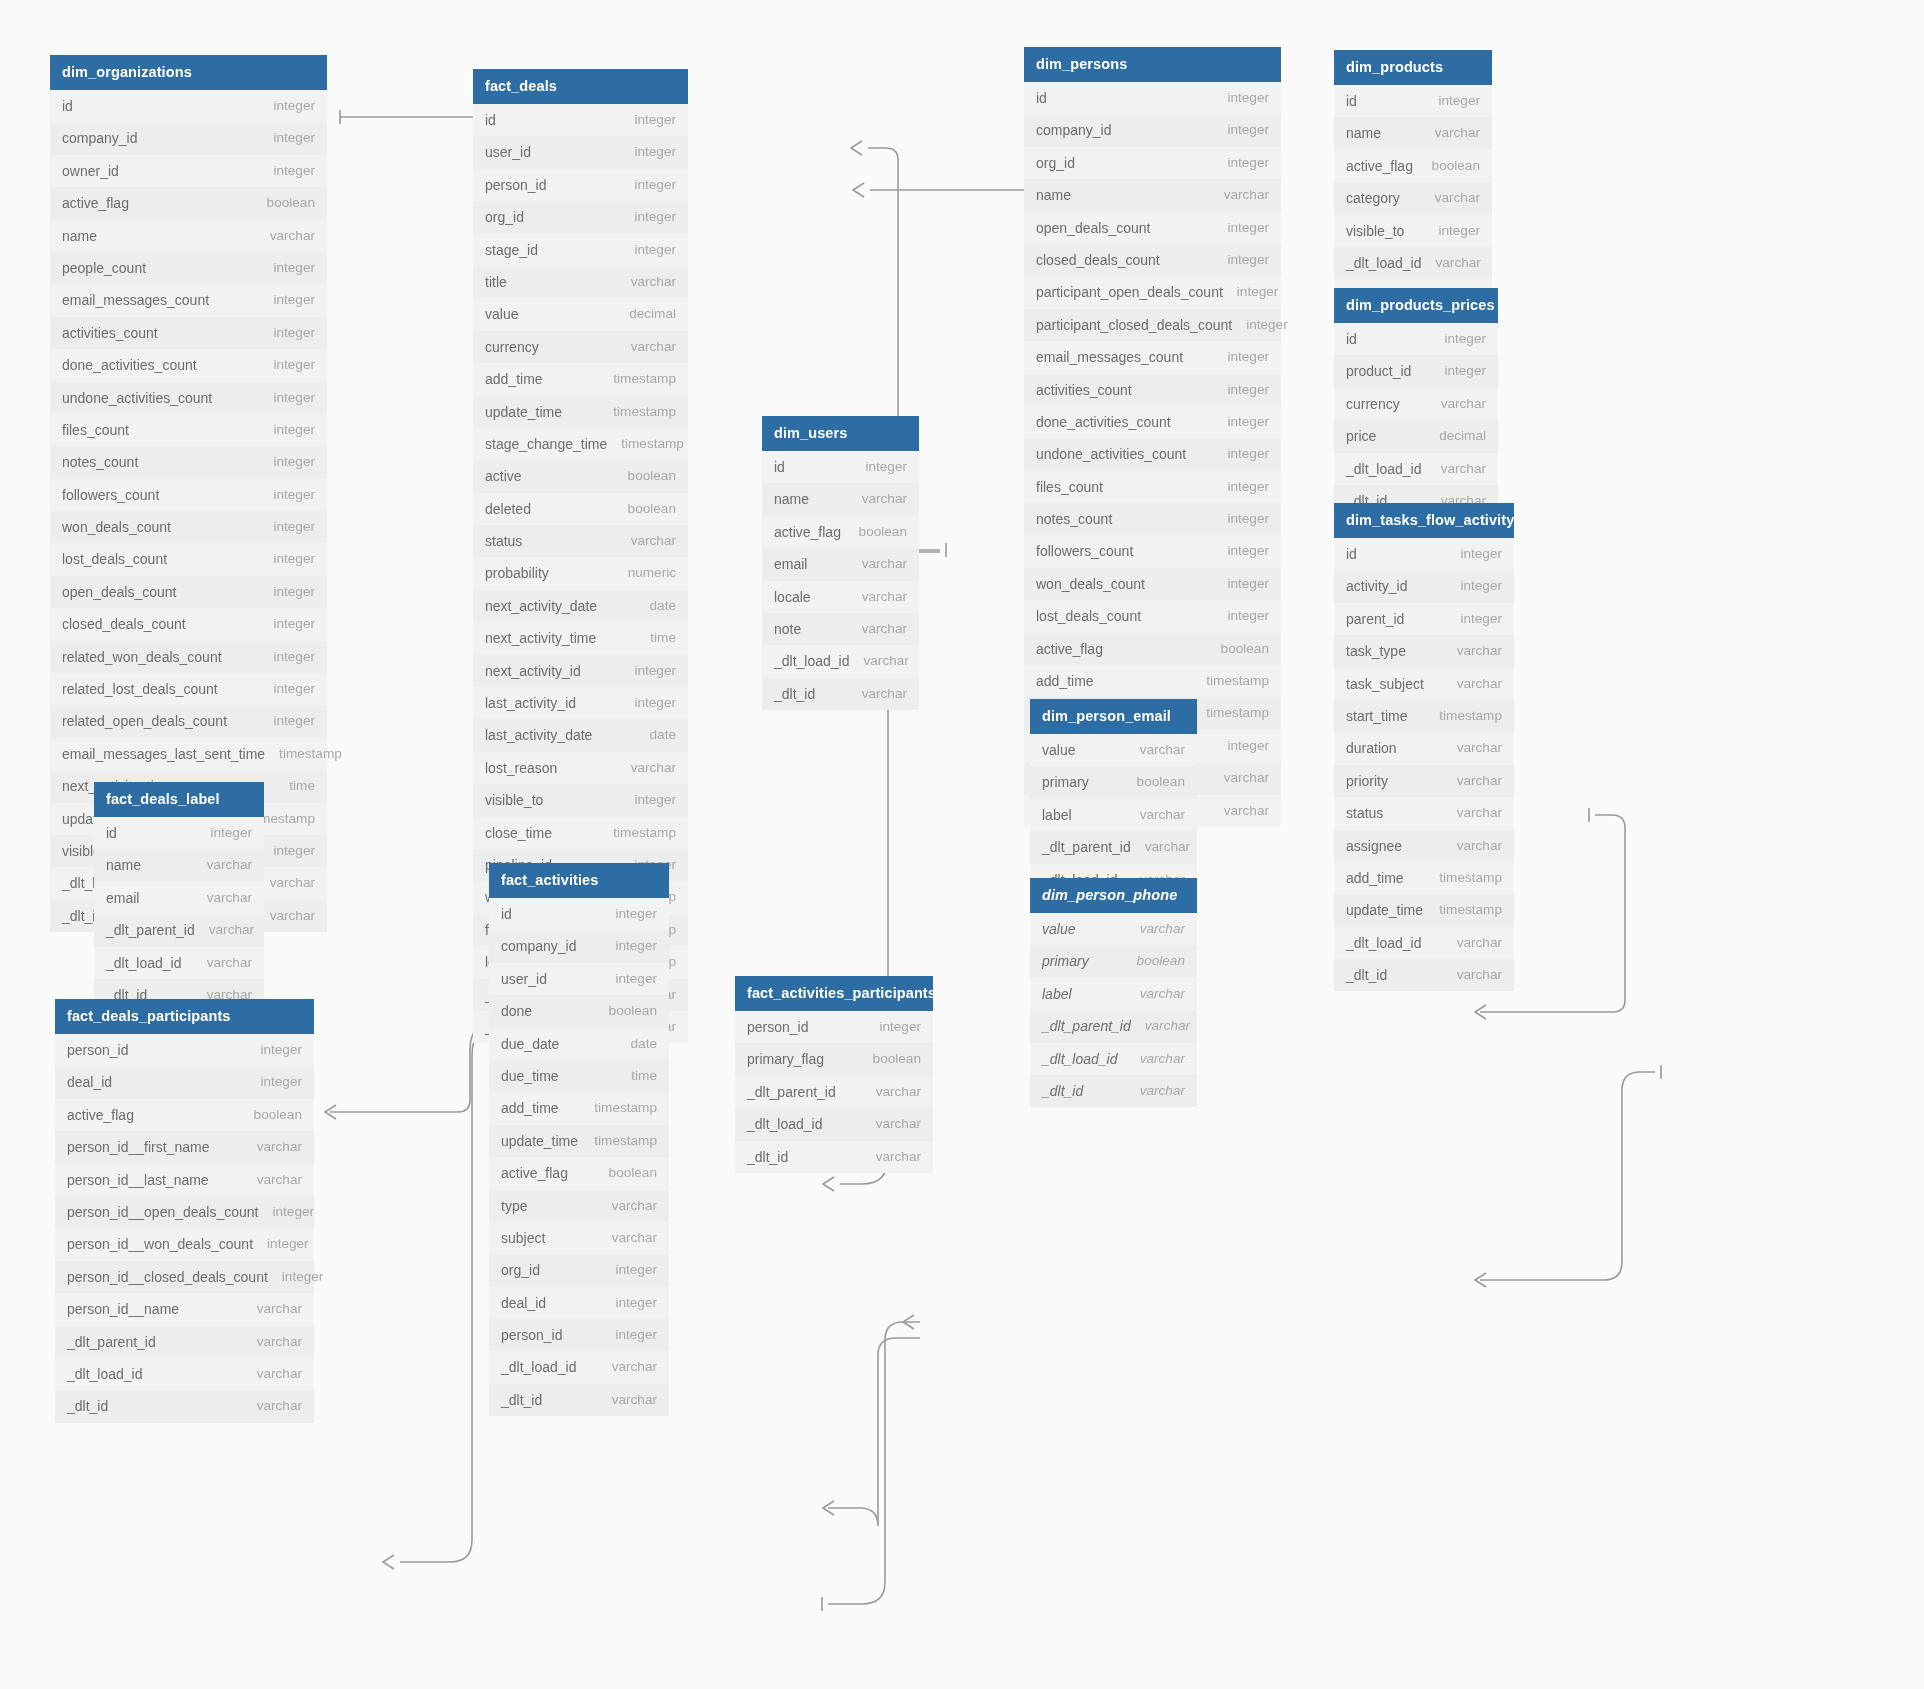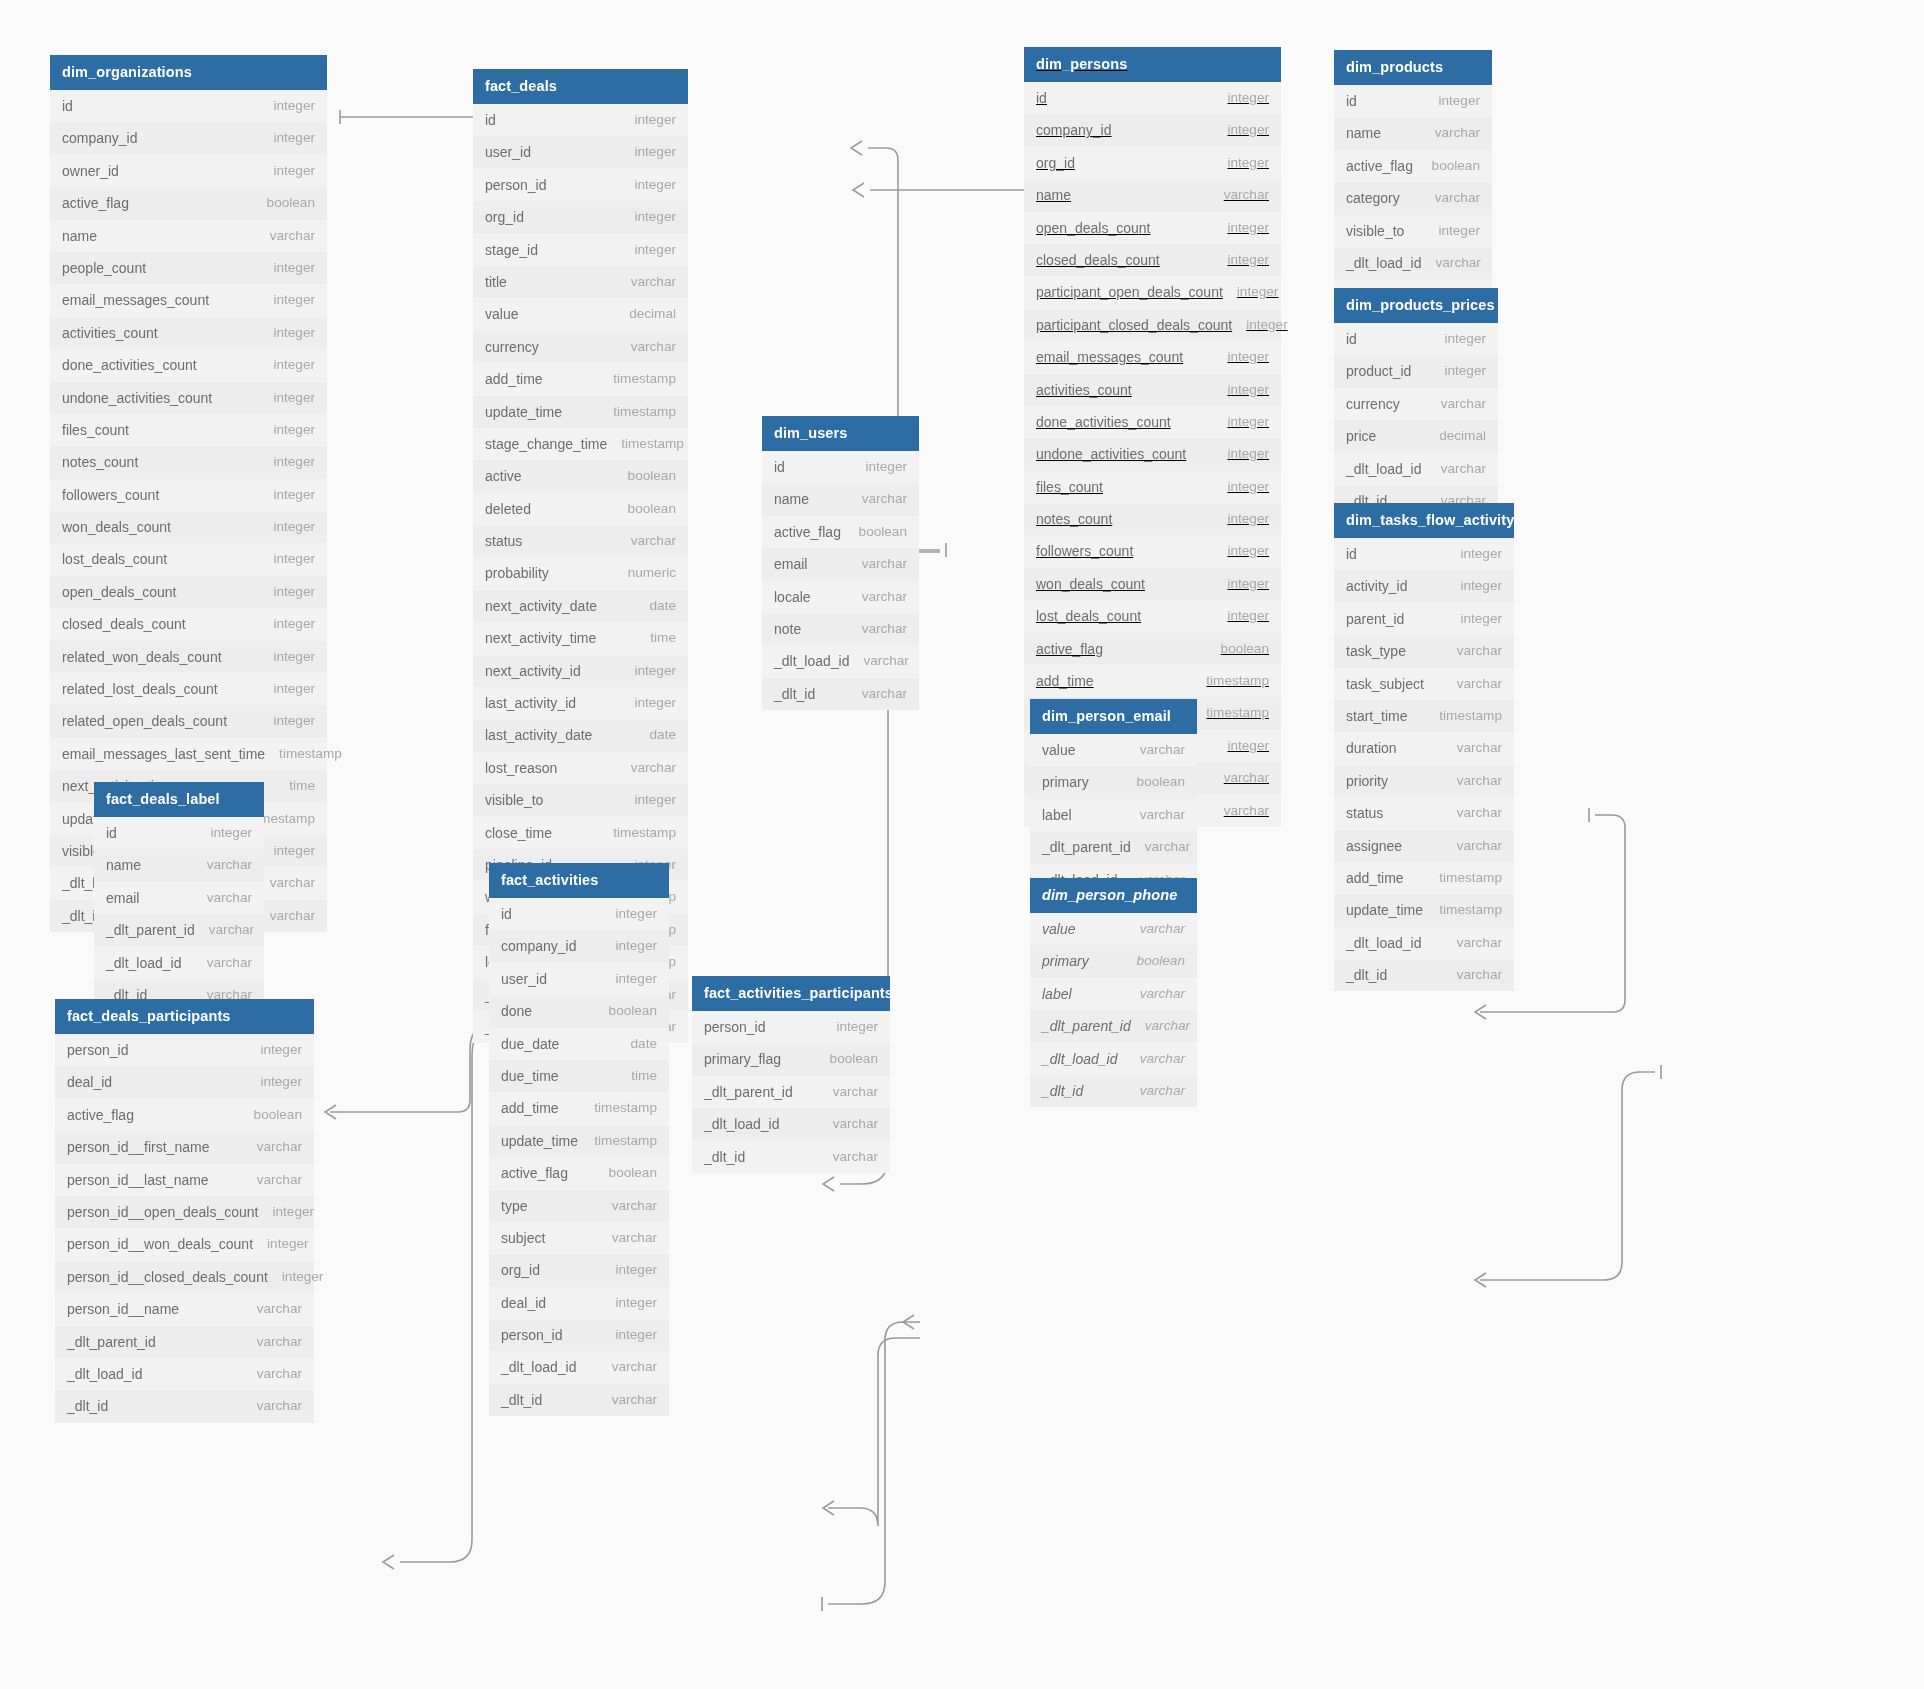--- a/index.html
+++ b/index.html
@@ -344,21 +344,21 @@
           <div class="col">
             <span class="cname">_dlt_load_id</span>
             <span class="ctype">varchar</span>
           </div>
           <div class="col">
             <span class="cname">_dlt_id</span>
             <span class="ctype">varchar</span>
           </div>
         </div>
       </div>
-      <div class="table" style="left: 1024px; top: 47px; width: 257px; text-decoration: underline;">
+      <div class="table" style="left: 1024px; top: 47px; width: 257px;">
         <div class="table-title">dim_persons</div>
         <div class="cols">
           <div class="col">
             <span class="cname">id</span>
             <span class="ctype">integer</span>
           </div>
           <div class="col">
             <span class="cname">company_id</span>
             <span class="ctype">integer</span>
           </div>
@@ -810,21 +810,21 @@
           <div class="col">
             <span class="cname">_dlt_load_id</span>
             <span class="ctype">varchar</span>
           </div>
           <div class="col">
             <span class="cname">_dlt_id</span>
             <span class="ctype">varchar</span>
           </div>
         </div>
       </div>
-      <div class="table" style="left: 692px; top: 976px; width: 198px; text-align: right;">
+      <div class="table" style="left: 735px; top: 976px; width: 198px; text-align: right;">
         <div class="table-title">fact_activities_participants</div>
         <div class="cols">
           <div class="col">
             <span class="cname">person_id</span>
             <span class="ctype">integer</span>
           </div>
           <div class="col">
             <span class="cname">primary_flag</span>
             <span class="ctype">boolean</span>
           </div>

